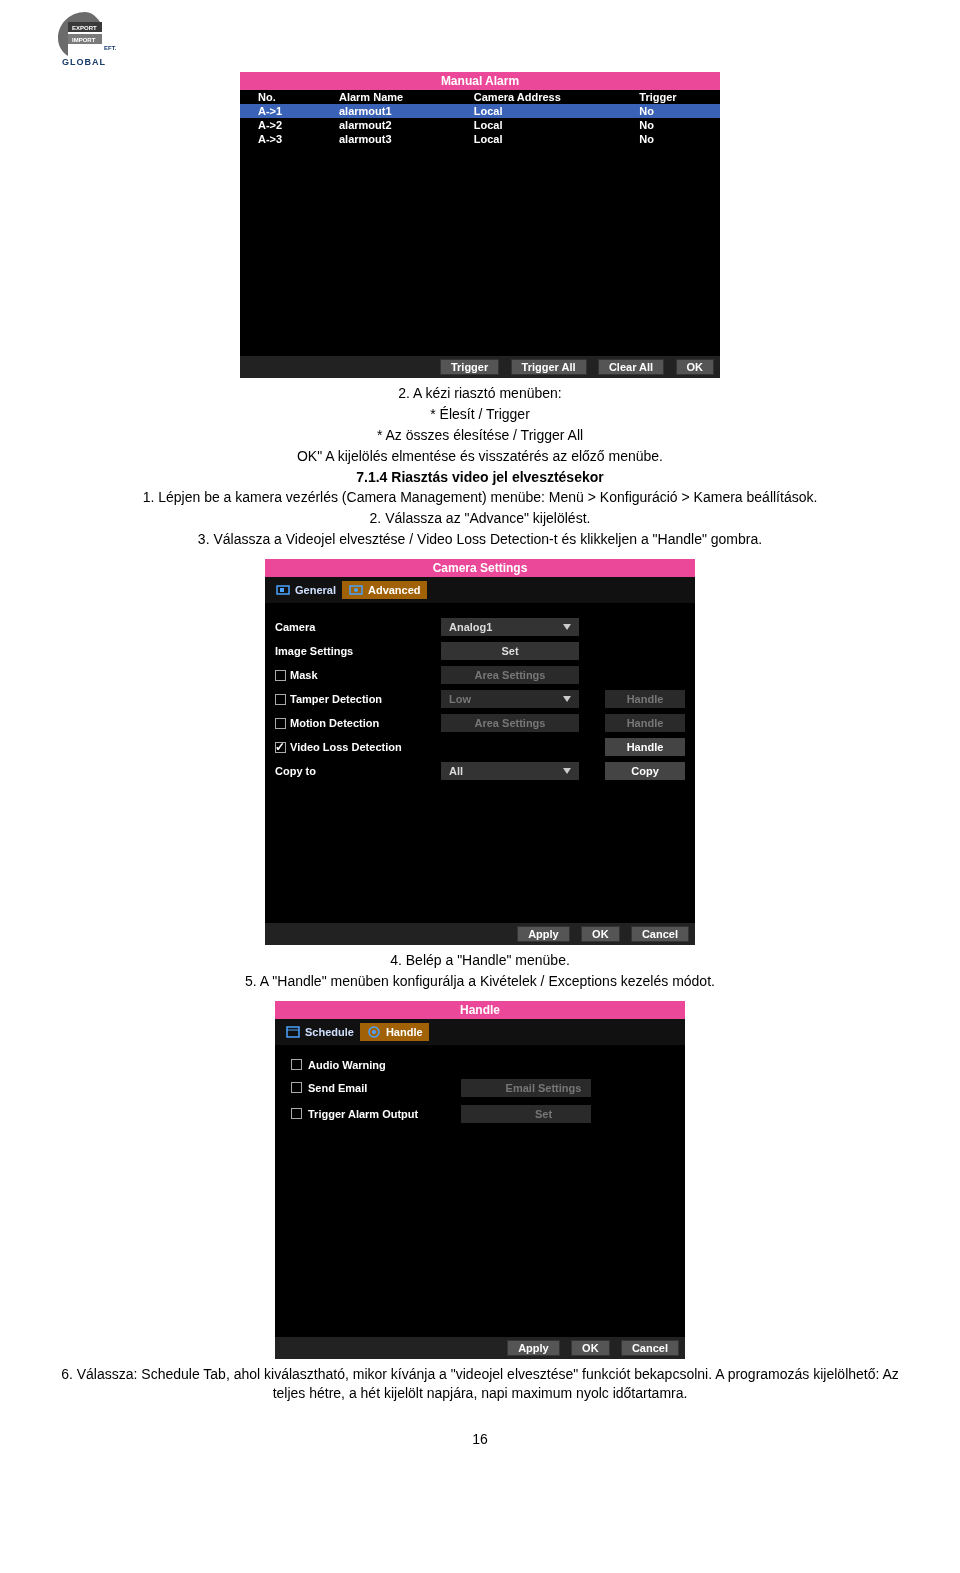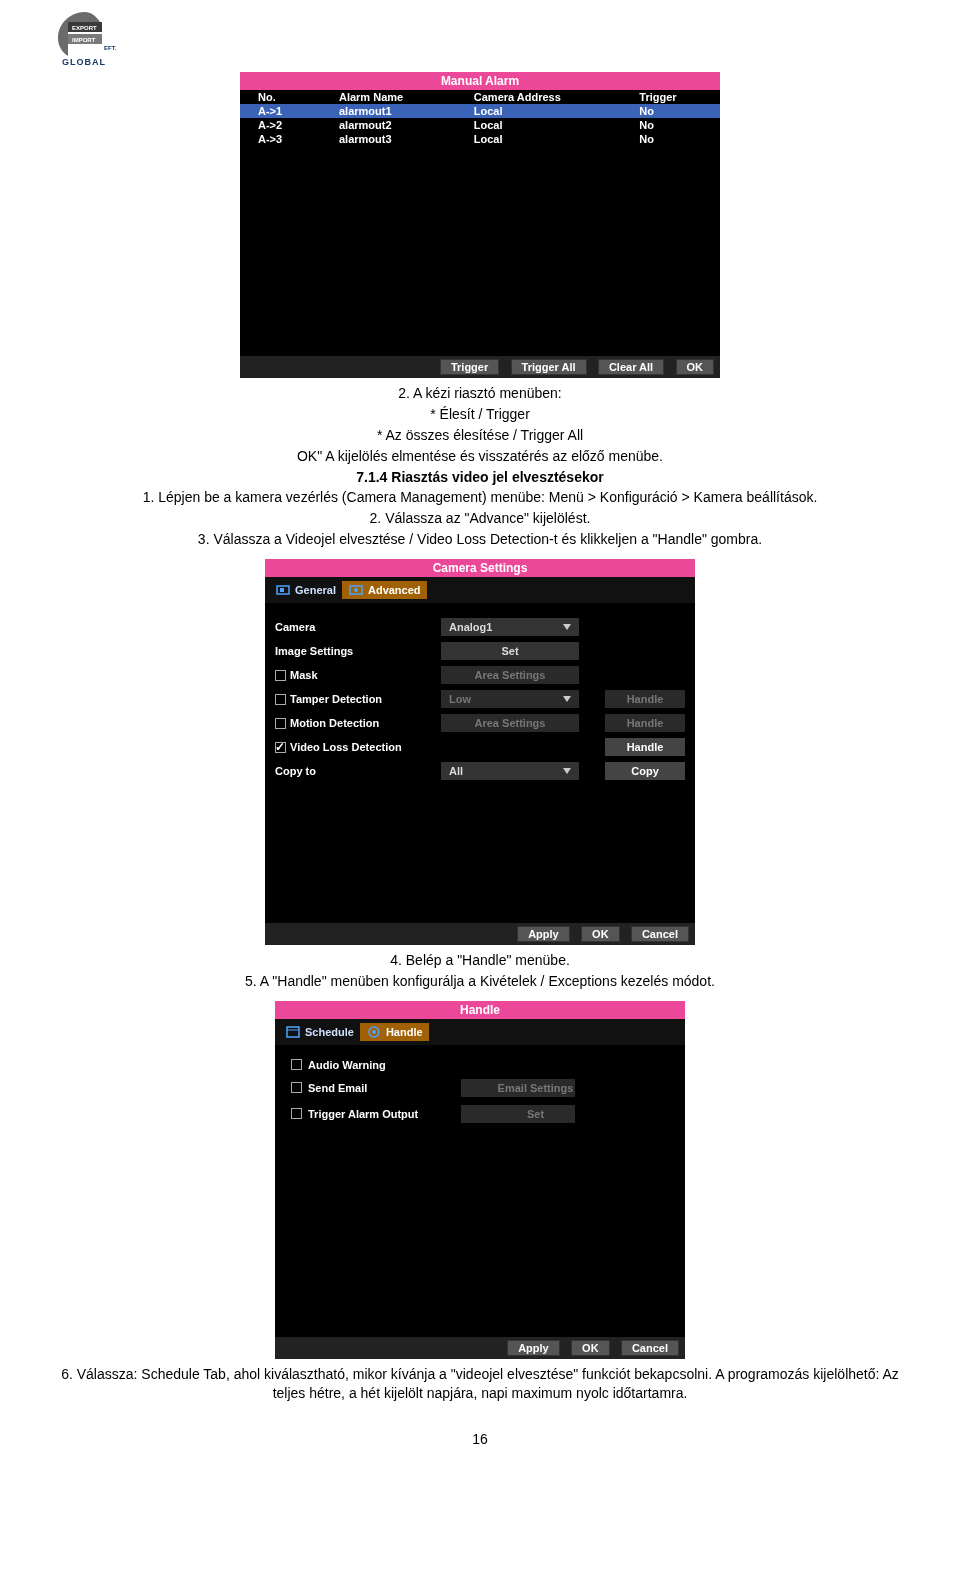--- a/index.html
+++ b/index.html
@@ -141,21 +141,21 @@
   .panel-spacer2 { height: 140px; }
 
   
   .handle-wrap { width: 410px; }
   .handle-body { padding: 10px 16px 0 16px; }
   .hrow { display: flex; gap: 10px; padding: 4px 0; }
   .hrow .lbl { font-weight: bold; font-size: 11px; width: 160px; display:flex; align-items:center; gap:6px;}
   .hbtn {
     background: #2a2a2a;
     color: #777;
-    width: 114px;
+    width: 130px;
     text-align: center;
     font-size: 11px;
     font-weight: bold;
     height: 18px;
     line-height: 18px;
     padding-left: 35px;
   }
   .panel-spacer3 { height: 210px; }
 
   

